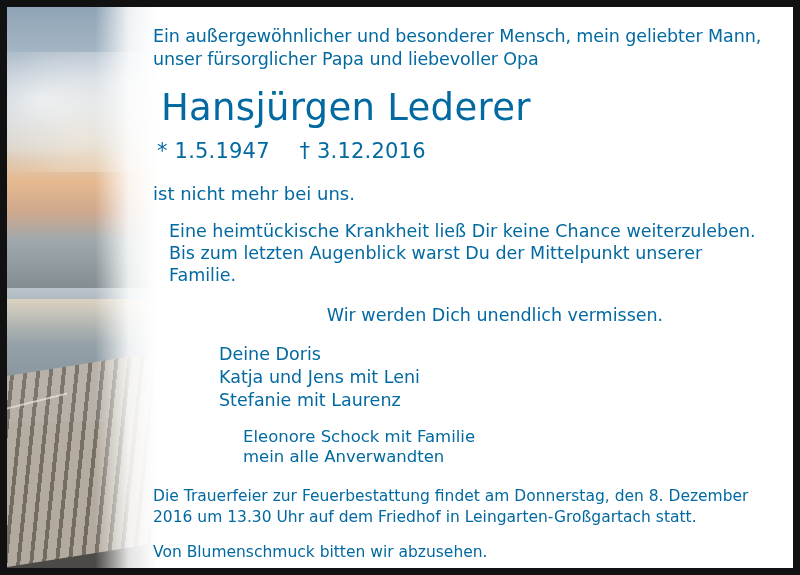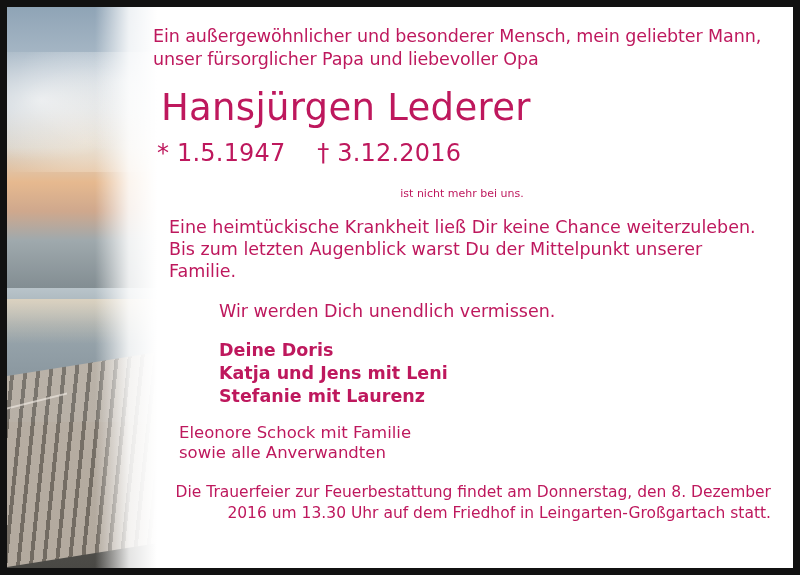--- a/index.html
+++ b/index.html
@@ -105,70 +105,69 @@
 
   
   .content {
     position: absolute;
     left: 138px;
     top: 0;
     right: 0;
     bottom: 0;
     padding: 14px 22px 0 8px;
     box-sizing: border-box;
-    color: #be185d;
+    color: #0369a1;
   }
   .intro {
     font-size: 17.5px;
     line-height: 1.33;
     margin: 4px 0 0 0;
     letter-spacing: -0.1px;
   }
   .name {
     font-size: 37px;
     font-weight: normal;
     letter-spacing: 0.3px;
     margin: 14px 0 0 8px;
   }
   .dates {
-    font-size: 24px;
+    font-size: 21px;
     margin: 10px 0 0 4px;
     letter-spacing: 0.2px;
   }
   .dates .sep { display: inline-block; width: 16px; }
   .line-not {
-    font-size: 11px;
+    font-size: 18px;
     margin: 20px 0 0 0;
-    text-align: center;
   }
   .para {
     font-size: 17.5px;
     line-height: 1.28;
     margin: 16px 0 0 16px;
   }
   .miss {
     font-size: 17.5px;
     margin: 18px 0 0 66px;
+    text-align: center;
   }
   .family-bold {
     font-size: 17.5px;
-    font-weight: bold;
+    font-weight: normal;
     line-height: 1.33;
     margin: 18px 0 0 66px;
   }
   .family-rest {
     font-size: 16.5px;
     line-height: 1.27;
-    margin: 14px 0 0 26px;
+    margin: 14px 0 0 90px;
   }
   .service {
     font-size: 15.5px;
     line-height: 1.3;
     margin: 18px 0 0 0;
-    text-align: right;
   }
   .flowers {
     font-size: 15.5px;
     margin: 16px 0 0 0;
   }
 </style>
 </head>
 <body>
 
 <div class="obituary">
@@ -203,20 +202,21 @@
     <p class="miss">Wir werden Dich unendlich vermissen.</p>
 
     <div class="family-bold">
       <div>Deine Doris</div>
       <div>Katja und Jens mit Leni</div>
       <div>Stefanie mit Laurenz</div>
     </div>
 
     <div class="family-rest">
       <div>Eleonore Schock mit Familie</div>
-      <div>sowie alle Anverwandten</div>
+      <div>mein alle Anverwandten</div>
     </div>
 
     <p class="service">Die Trauerfeier zur Feuerbestattung findet am Donnerstag, den 8. Dezember 2016 um 13.30 Uhr auf dem Friedhof in Leingarten-Großgartach statt.</p>
 
+    <p class="flowers">Von Blumenschmuck bitten wir abzusehen.</p>
 
   </div>
 </div>
 
 </body></html>

